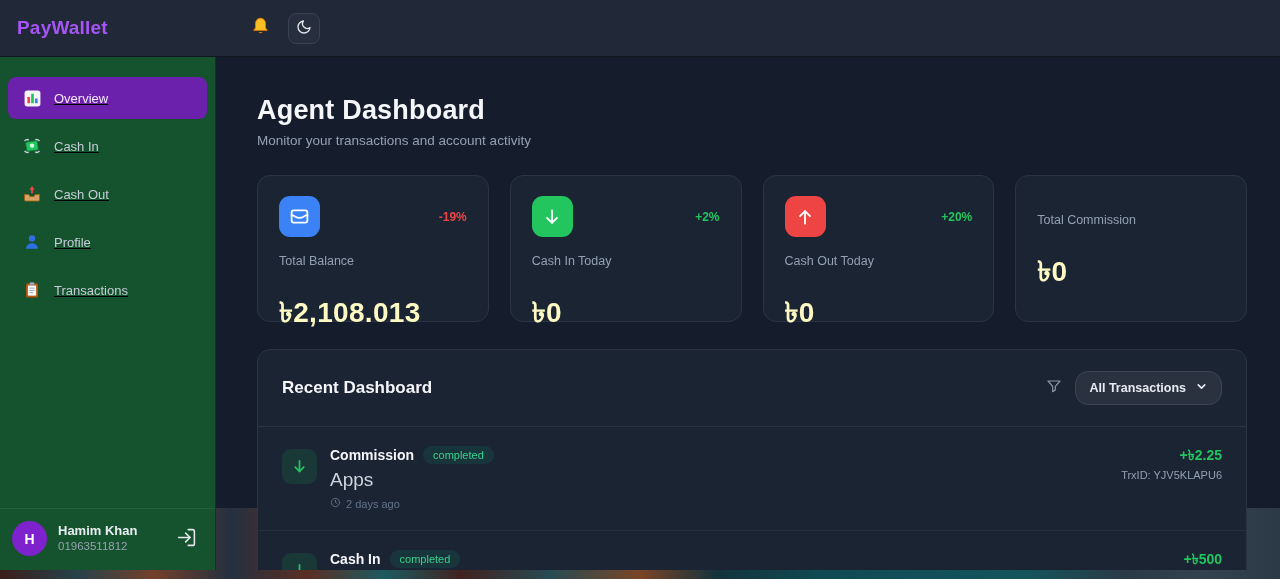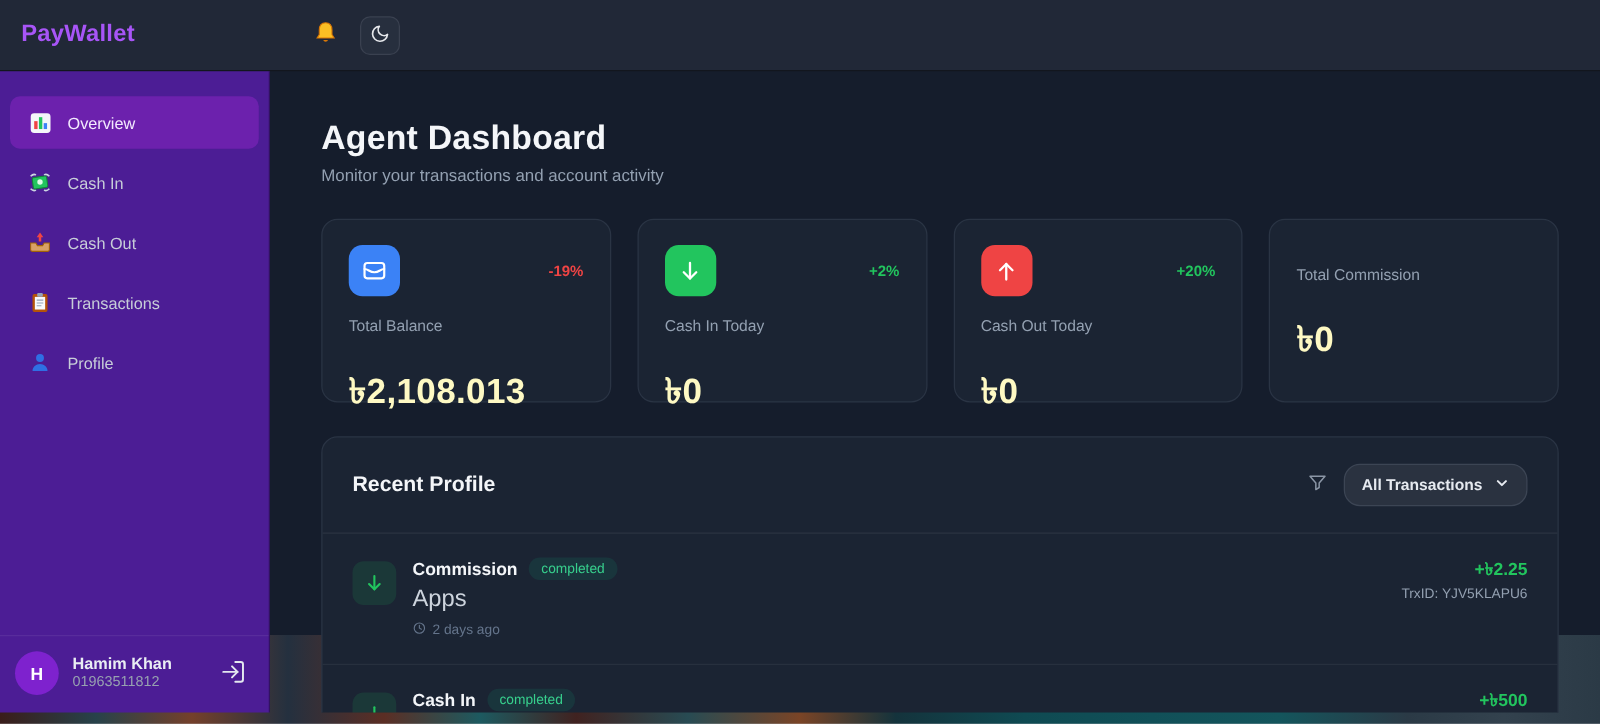--- a/index.html
+++ b/index.html
@@ -13,21 +13,21 @@
 
   
   .topbar { height:57px; background:#212837; display:flex; align-items:center; border-bottom:1px solid rgba(0,0,0,.45); }
   .logo-wrap { width:216px; padding-left:17px; flex:none; }
   .logo { color:#a855f7; font-size:19px; font-weight:bold; letter-spacing:.2px; }
   .topbar-right { display:flex; align-items:center; gap:14px; padding-left:30px; }
   .bell-btn { width:28px; height:28px; display:flex; align-items:center; justify-content:center; cursor:pointer; background:none; border:none; }
   .theme-btn { width:32px; height:31px; display:flex; align-items:center; justify-content:center; background:#272f3e; border:1px solid #3a4150; border-radius:8px; cursor:pointer; }
 
   
-  .sidebar { position:absolute; top:57px; left:0; width:216px; height:513px; background:#4c1d95; border-right:1px solid rgba(0,0,0,.35); }
+  .sidebar { position:absolute; top:57px; left:0; width:216px; height:513px; background:#14532d; border-right:1px solid rgba(0,0,0,.35);text-decoration:underline; }
   .nav { padding:20px 8px 0 8px; display:flex; flex-direction:column; gap:6px; }
   .nav-item { display:flex; align-items:center; gap:12px; padding:11px 14px; border-radius:8px; cursor:pointer; color:#c7cdd8; font-size:13px; }
   .nav-item.active { background:#6c21ad; color:#f3eafe; }
   .nav-item .emoji-ic { width:20px; height:20px; flex:none; display:flex; align-items:center; justify-content:center; }
   .sidebar-user { position:absolute; left:0; right:0; bottom:0; border-top:1px solid rgba(255,255,255,.07); padding:12px 16px 14px 12px; display:flex; align-items:center; gap:11px; }
   .avatar { width:35px; height:35px; border-radius:50%; background:#7e22ce; color:#fff; font-size:14px; font-weight:bold; display:flex; align-items:center; justify-content:center; flex:none; }
   .user-meta { flex:1; line-height:1.25; }
   .user-name { color:#e9edf3; font-size:13px; font-weight:600; }
   .user-phone { color:#97a1b0; font-size:11.5px; }
   .logout-btn { background:none; border:none; cursor:pointer; display:flex; align-items:center; justify-content:center; padding:2px; }
@@ -126,37 +126,37 @@
             <path d="M12 2.5l3.2 4.5h-2v4h-2.4V7h-2z" fill="#ef4444"></path>
             <path d="M3 12.5h5l1.5 2.5h5l1.5-2.5h5V19a1.5 1.5 0 0 1-1.5 1.5h-15A1.5 1.5 0 0 1 3 19z" fill="#d9a066" stroke="#a16207" stroke-width="1"></path>
           </svg>
         </span>
         <span>Cash Out</span>
       </div>
 
       <div class="nav-item">
         <span class="emoji-ic">
           <svg width="18" height="18" viewBox="0 0 24 24">
+            <circle cx="12" cy="7.2" r="4.2" fill="#2f6fe4"></circle>
+            <path d="M4 21c0-4.4 3.6-7.5 8-7.5s8 3.1 8 7.5z" fill="#2f6fe4"></path>
+          </svg>
+        </span>
+        <span>Profile</span>
+      </div>
+
+      <div class="nav-item">
+        <span class="emoji-ic">
+          <svg width="18" height="18" viewBox="0 0 24 24">
             <rect x="4" y="3" width="16" height="19" rx="2" fill="#b45309"></rect>
             <rect x="6.5" y="6" width="11" height="13.5" fill="#f8fafc"></rect>
             <rect x="9" y="1.8" width="6" height="4" rx="1" fill="#94a3b8"></rect>
             <path d="M8.5 9.5h7M8.5 12.5h7M8.5 15.5h5" stroke="#94a3b8" stroke-width="1.2"></path>
           </svg>
         </span>
         <span>Transactions</span>
-      </div>
-
-      <div class="nav-item">
-        <span class="emoji-ic">
-          <svg width="18" height="18" viewBox="0 0 24 24">
-            <circle cx="12" cy="7.2" r="4.2" fill="#2f6fe4"></circle>
-            <path d="M4 21c0-4.4 3.6-7.5 8-7.5s8 3.1 8 7.5z" fill="#2f6fe4"></path>
-          </svg>
-        </span>
-        <span>Profile</span>
       </div>
 
     </nav>
 
     <div class="sidebar-user">
       <div class="avatar">H</div>
       <div class="user-meta">
         <div class="user-name">Hamim Khan</div>
         <div class="user-phone">01963511812</div>
       </div>
@@ -222,21 +222,21 @@
 
       <div class="stat-card">
         <div class="stat-label">Total Commission</div>
         <div class="stat-value">৳0</div>
       </div>
 
     </section>
 
     <section class="panel">
       <div class="panel-header">
-        <span class="panel-title">Recent Profile</span>
+        <span class="panel-title">Recent Dashboard</span>
         <div class="panel-tools">
           <span>
             <svg width="16" height="16" viewBox="0 0 24 24" fill="none" stroke="#8b96a6" stroke-width="1.8" stroke-linejoin="round">
               <path d="M3 4.5h18l-7 8.2v5.3l-4 2.5v-7.8z"></path>
             </svg>
           </span>
           <div class="filter-select">
             <span>All Transactions</span>
             <span>
               <svg width="13" height="13" viewBox="0 0 24 24" fill="none" stroke="#e6eaf0" stroke-width="3" stroke-linecap="round" stroke-linejoin="round">

